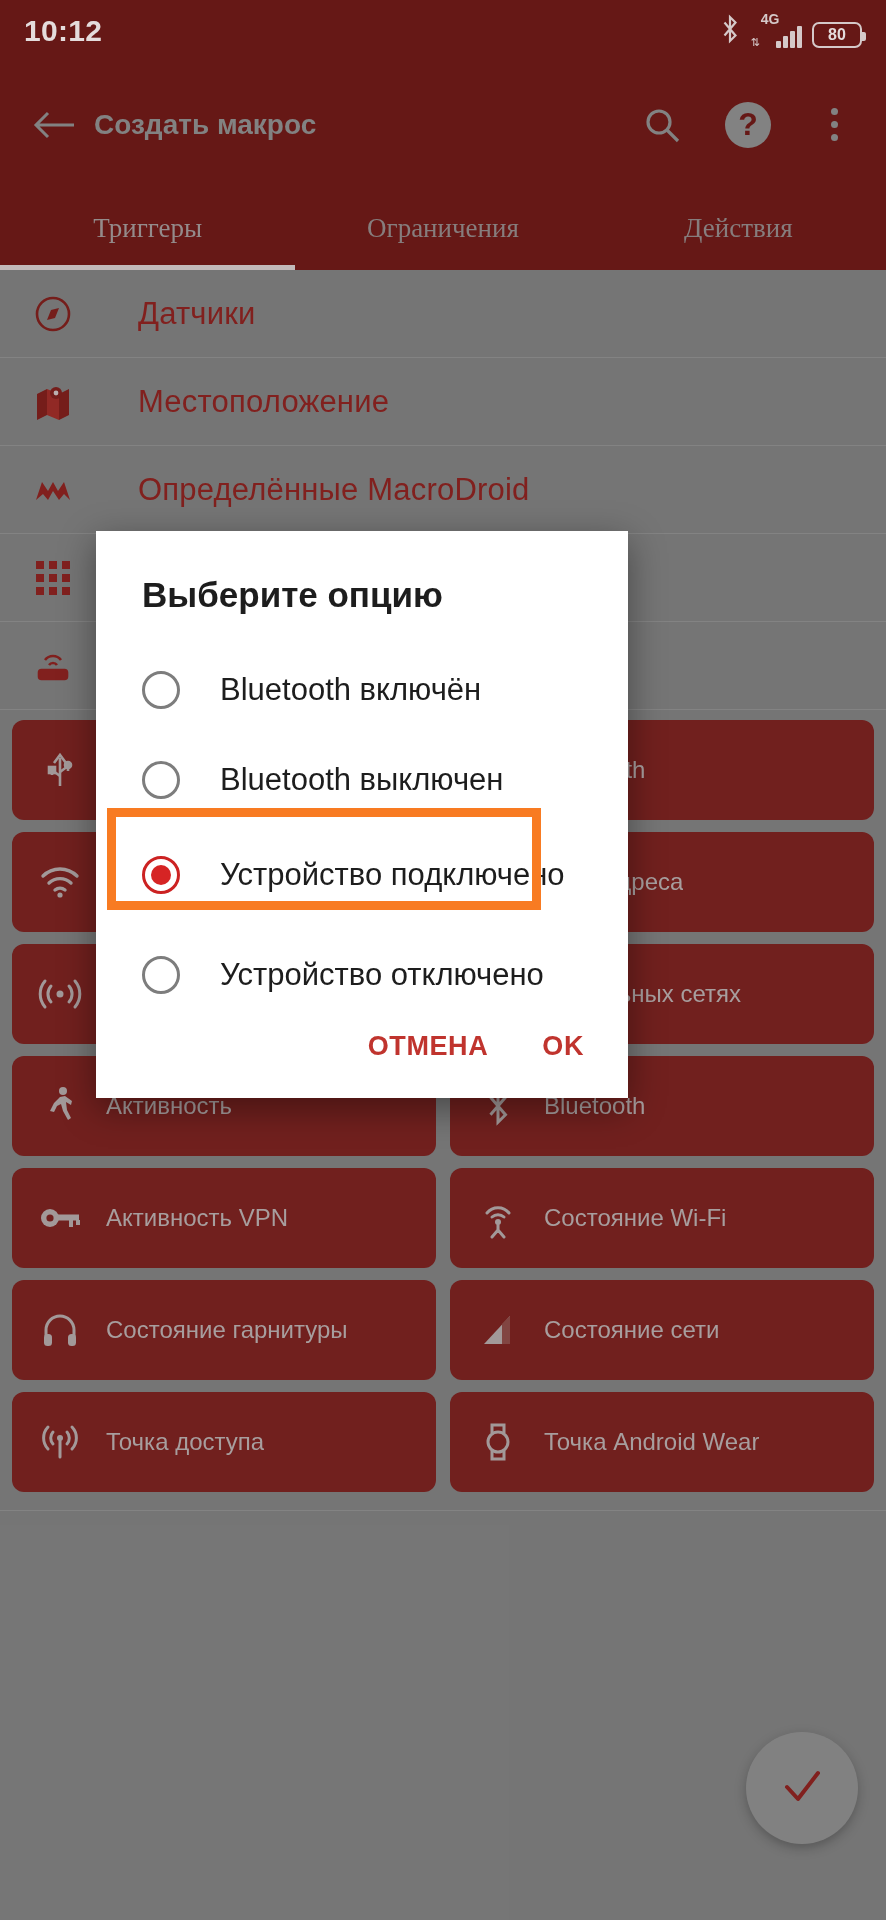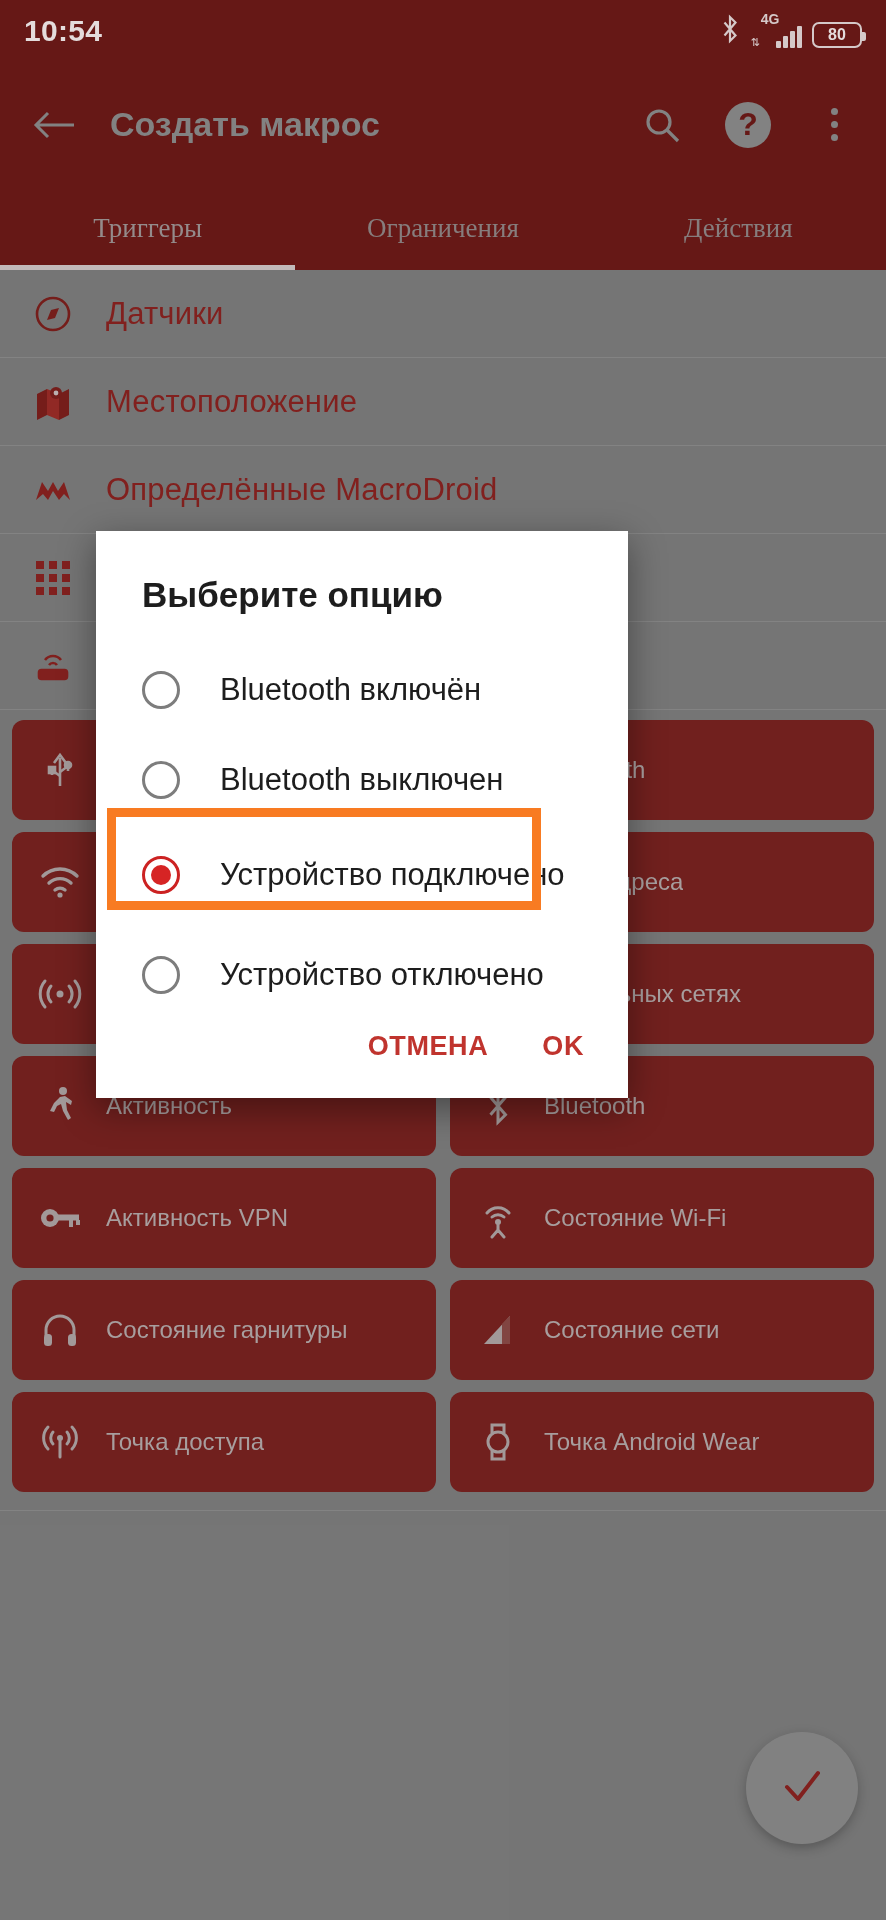--- a/index.html
+++ b/index.html
@@ -58,22 +58,22 @@
 
   
   .appbar {
     position: absolute; top: 62px; left: 0;
     width: 886px; height: 125px;
     display: flex; align-items: center;
     padding: 0 26px;
   }
   .back-arrow { width: 56px; height: 56px; display:flex; align-items:center; justify-content:center; }
   .appbar-title {
-    margin-left: 28px;
-    font-size: 34px; font-weight: bold;
+    margin-left: 12px;
+    font-size: 28px; font-weight: bold;
     color: #8b8b8b;
     white-space: nowrap;
   }
   .appbar-actions { margin-left: auto; display: flex; align-items: center; gap: 34px; }
   .icon-btn { width: 52px; height: 52px; display:flex; align-items:center; justify-content:center; }
   .help-circle {
     width: 46px; height: 46px; border-radius: 50%;
     background: #8b8b8b; color: #6d1a18;
     display:flex; align-items:center; justify-content:center;
     font-size: 32px; font-weight: bold;
@@ -107,21 +107,21 @@
   }
   .cat-row {
     height: 88px; display: flex; align-items: center;
     padding: 0 30px; border-bottom: 1px solid #8c8c8c;
   }
   .cat-icon {
     width: 46px; height: 46px; margin-right: 30px;
     display: flex; align-items: center; justify-content: center;
     color: #7d1f1c;
   }
-  .cat-label { font-size: 31px; color: #8a2320; letter-spacing: .2px; }
+  .cat-label { font-size: 31px; color: #8a2320; letter-spacing: .2px; margin-left: 32px; }
 
   .tile-grid {
     display: grid; grid-template-columns: 1fr 1fr;
     gap: 12px 14px; padding: 10px 12px;
   }
   .tile {
     height: 100px; border-radius: 12px;
     background: #792220;
     display: flex; align-items: center;
     padding: 0 26px;
@@ -206,21 +206,21 @@
     pointer-events: none;
     z-index: 30;
   }
 </style>
 </head>
 <body>
 
 <div id="screen">
 
   <div class="statusbar">
-    <div class="status-time">10:54</div>
+    <div class="status-time">10:12</div>
     <div class="status-right">
       <span>
         <svg class="ic-bt" viewBox="0 0 24 32" fill="none" stroke="#e3d6d6" stroke-width="2.4">
           <path d="M6 9l12 14-6 6V3l6 6L6 23"></path>
         </svg>
       </span>
       <span class="sig-wrap">
         <span class="sig-4g">4G</span>
         <span class="sig-arrows">⇅</span>
         <span class="sig-bars">

